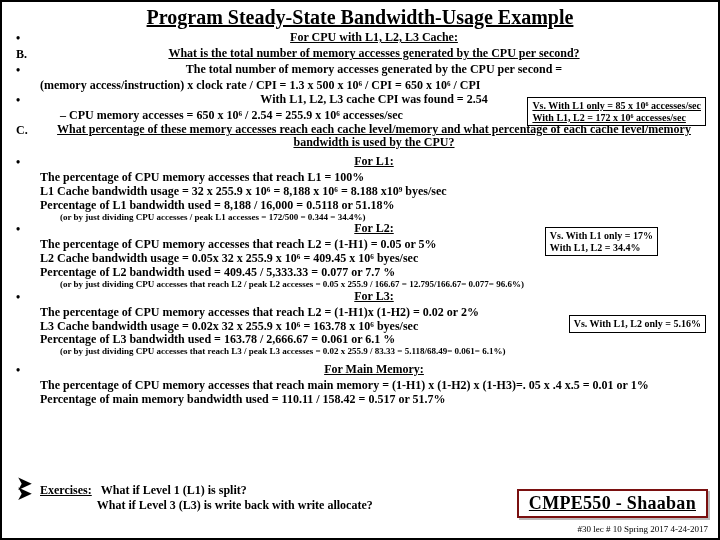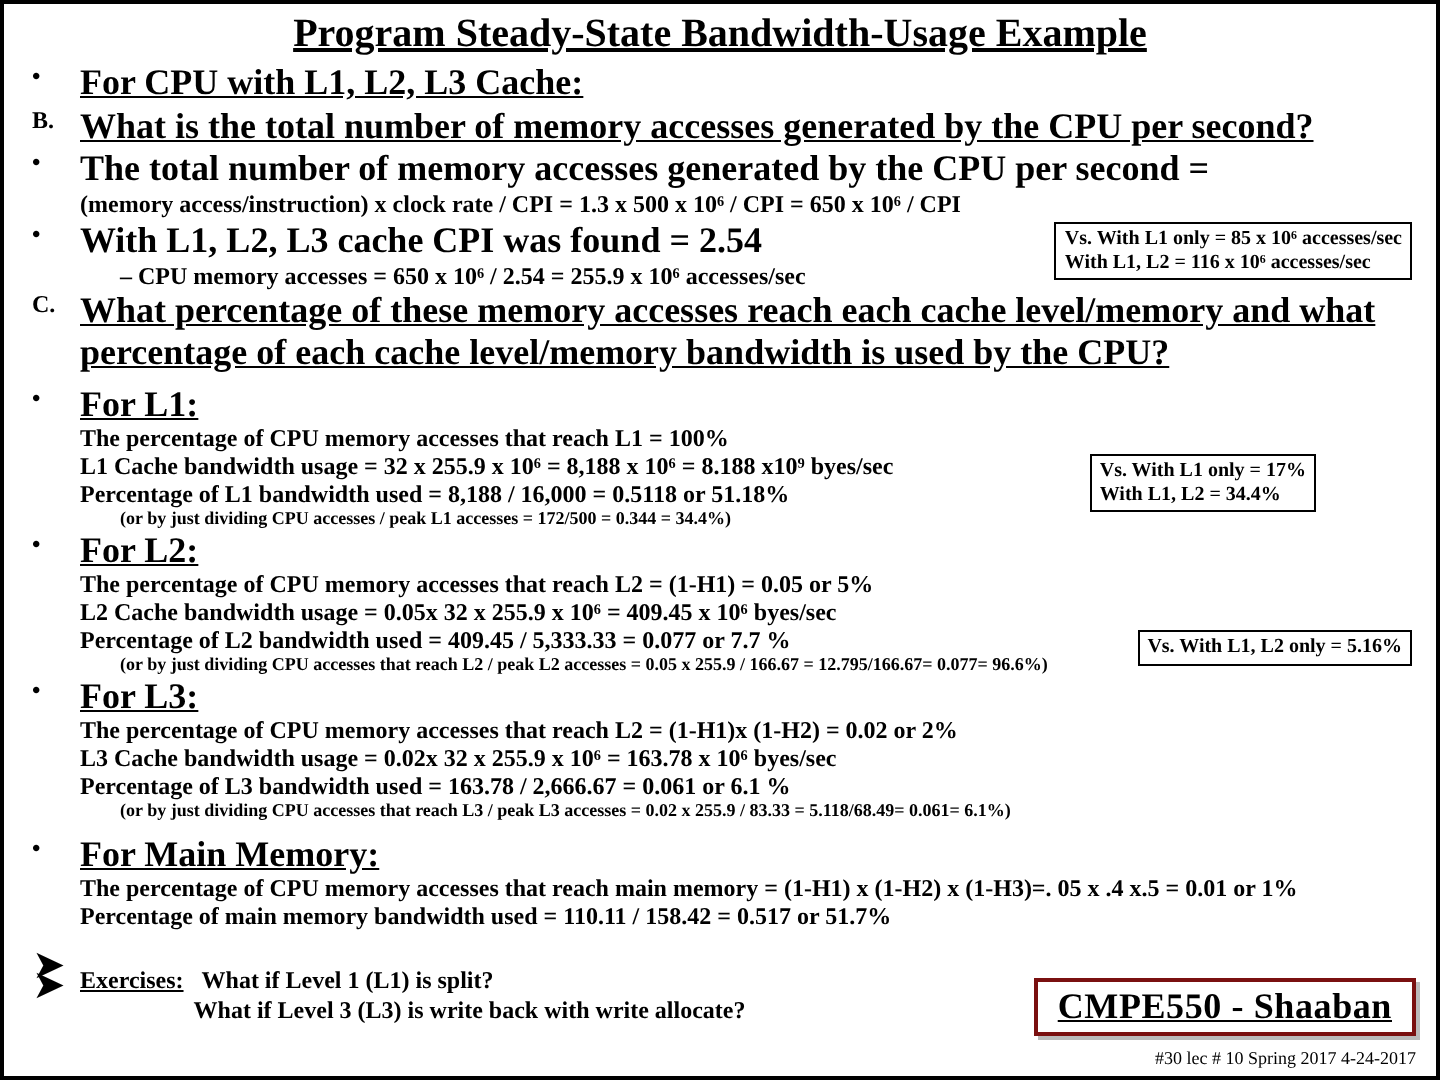--- a/index.html
+++ b/index.html
@@ -17,21 +17,21 @@
   }
   .title {
     text-align: center;
     font-weight: bold;
     text-decoration: underline;
     font-size: 20px;
     margin-bottom: 2px;
   }
   .row { display: flex; align-items: flex-start; margin-bottom: 1px; }
   .bullet { width: 28px; flex: none; font-weight: bold; font-size: 12px; text-align: left; padding-left: 4px; }
-  .content { flex: 1; font-size: 18px; line-height: 1.15; }
+  .content { flex: 1; font-size: 12px; line-height: 1.15; text-align: center; }
   .content.b { font-weight: bold; }
   .u { text-decoration: underline; }
   .sub { margin-left: 28px; font-size: 12px; line-height: 1.15; }
   .sub.b { font-weight: bold; }
   .tiny { font-size: 9px; font-weight: bold; line-height:1.1; }
   .indent2 { margin-left: 48px; }
   .vsbox {
     position: absolute;
     border: 1px solid #000;
     font-size: 10px;
@@ -140,23 +140,23 @@
 
   <div style="height:6px"></div>
 
   <div class="row">
     <div class="bullet">•</div>
     <div class="content b u">For Main Memory:</div>
   </div>
   <div class="sub b">The percentage of CPU memory accesses that reach main memory =  (1-H1) x (1-H2) x (1-H3)=. 05 x .4 x.5 =  0.01 or  1%</div>
   <div class="sub b">Percentage of main memory bandwidth used = 110.11 / 158.42 = 0.517 or  51.7%</div>
 
-  <div class="vsbox" style="top:109px; right:12px;">
+  <div class="vsbox" style="top:95px; right:12px;text-decoration:underline;">
     <div>Vs.  With L1 only = 85  x  10⁶  accesses/sec</div>
-    <div>With L1, L2 = 116 x  10⁶  accesses/sec</div>
+    <div>With L1, L2 = 172 x  10⁶  accesses/sec</div>
   </div>
   <div class="vsbox" style="top:225px; right:60px;">
     <div>Vs.  With L1 only = 17%</div>
     <div>With L1, L2 =  34.4%</div>
   </div>
   <div class="vsbox" style="top:313px; right:12px;">
     <div>Vs.  With L1, L2 only = 5.16%</div>
   </div>
 
   <div class="arrow">➤<br>➤</div>

